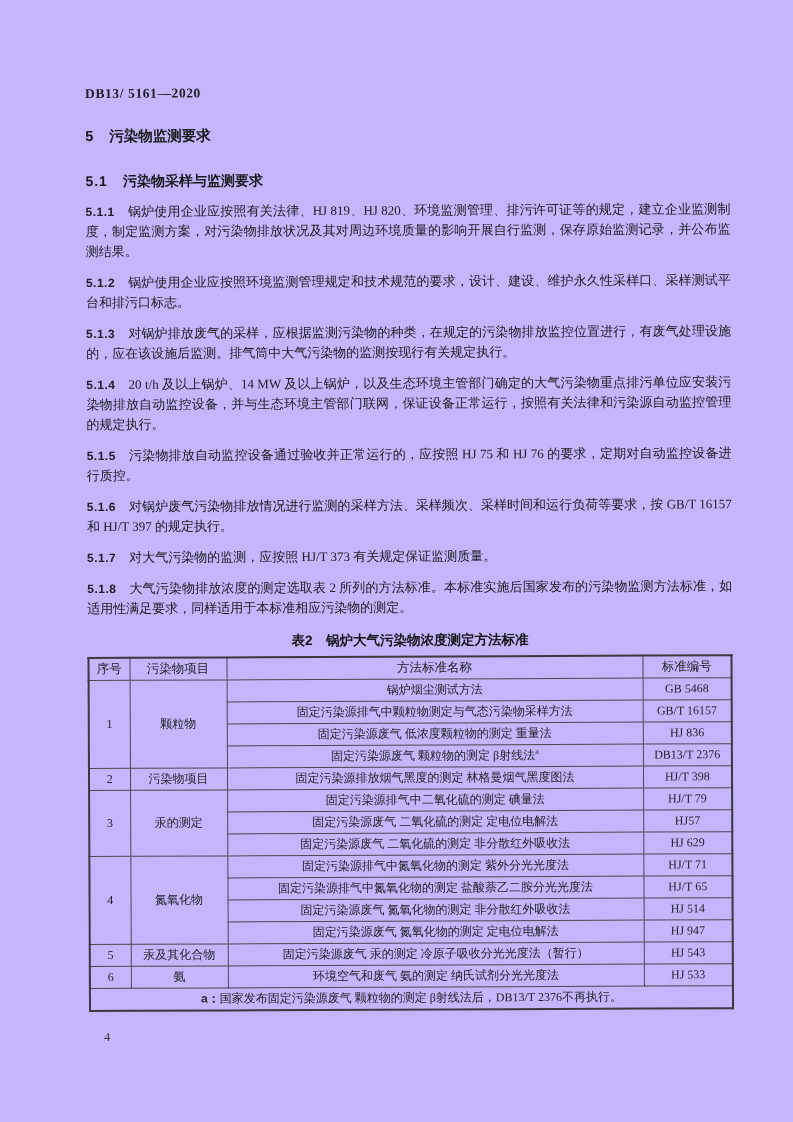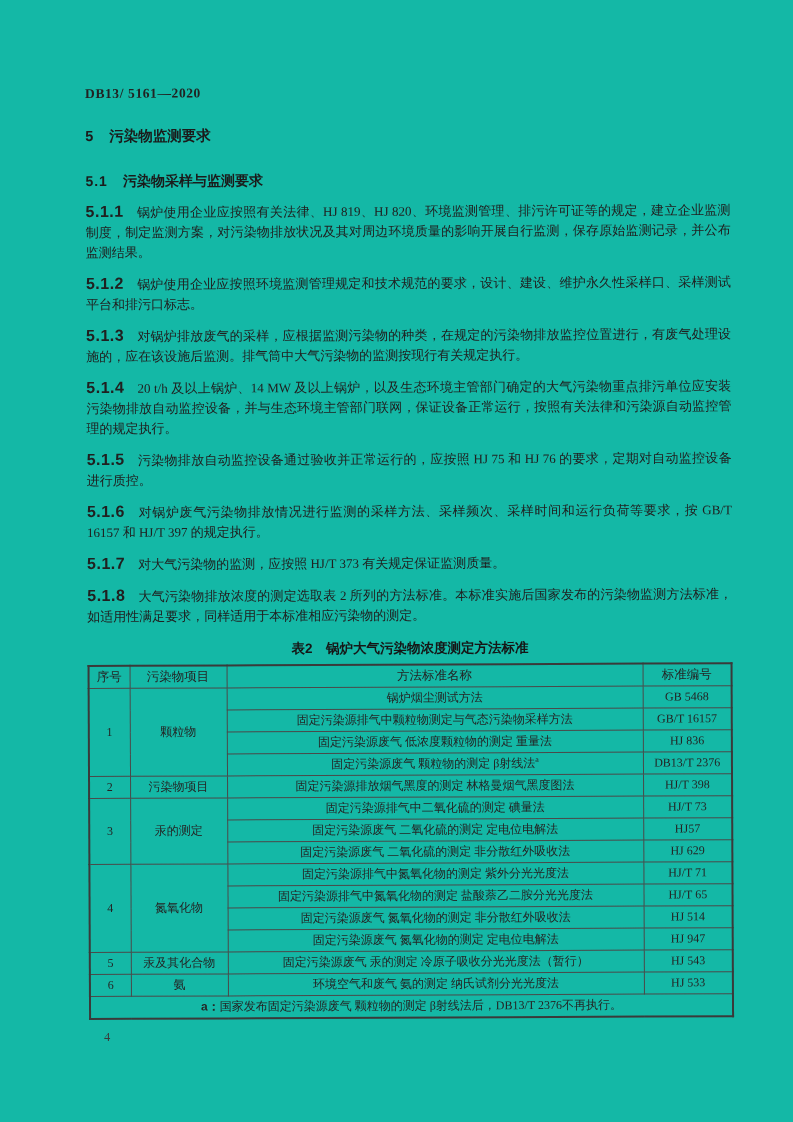--- a/index.html
+++ b/index.html
@@ -1,21 +1,21 @@
 <!DOCTYPE html>
 <html><head>
 <meta charset="utf-8">
 <style>
   html,body{margin:0;padding:0;background:#ffffff;}
   body{
     width:793px;height:1122px;overflow:hidden;
     font-family:"Liberation Serif","DejaVu Serif",serif;
     color:#1e1e1e;
   }
-  .sheet{position:relative;width:793px;height:1122px;background:#14b8a6;}
+  .sheet{position:relative;width:793px;height:1122px;background:#c4b5fd;}
   .content{
     position:absolute;left:85px;top:86px;width:645px;
     transform:rotate(-0.25deg);transform-origin:top left;
   }
   .doc-code{
     font-size:13.5px;font-weight:700;letter-spacing:.6px;color:#222;
   }
   .sec-heading{
     margin:25px 0 0 0;font-size:14.5px;font-weight:700;
     font-family:"Liberation Sans","DejaVu Sans",sans-serif;color:#1b1b1b;
@@ -25,21 +25,21 @@
     font-family:"Liberation Sans","DejaVu Sans",sans-serif;color:#1b1b1b;
   }
   .h-num{margin-right:15px;letter-spacing:1px;}
   .clauses{margin-top:0;}
   p.clause{
     margin:11px 0 0 0;font-size:13px;line-height:20px;
     text-align:justify;color:#202020;
   }
   .cnum{
     font-weight:700;margin-right:13px;letter-spacing:.5px;
-    font-family:"Liberation Sans","DejaVu Sans",sans-serif;font-size:16px;
+    font-family:"Liberation Sans","DejaVu Sans",sans-serif;font-size:12px;
   }
   .tbl-caption{
     margin:14px 0 6px 0;text-align:center;font-weight:700;font-size:13.5px;
     font-family:"Liberation Sans","DejaVu Sans",sans-serif;color:#161616;
   }
   table.methods{
     width:100%;border-collapse:collapse;table-layout:fixed;
     font-size:12px;color:#242424;
     border:2px solid #3a3a3a;
   }
@@ -124,21 +124,21 @@
           <tr>
             <td rowspan="1">2</td>
             <td rowspan="1">污染物项目</td>
             <td>固定污染源排放烟气黑度的测定 林格曼烟气黑度图法</td>
             <td>HJ/T 398</td>
           </tr>
           <tr>
             <td rowspan="3">3</td>
             <td rowspan="3">汞的测定</td>
             <td>固定污染源排气中二氧化硫的测定 碘量法</td>
-            <td>HJ/T 73</td>
+            <td>HJ/T 79</td>
           </tr>
           <tr>
             <td>固定污染源废气 二氧化硫的测定 定电位电解法</td>
             <td>HJ57</td>
           </tr>
           <tr>
             <td>固定污染源废气 二氧化硫的测定 非分散红外吸收法</td>
             <td>HJ 629</td>
           </tr>
           <tr>

